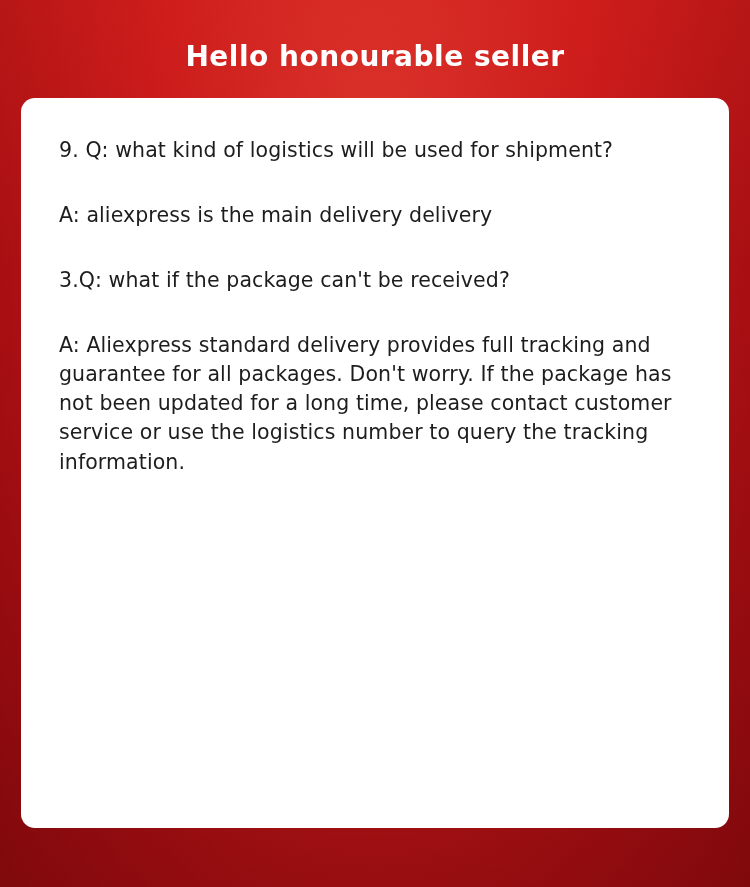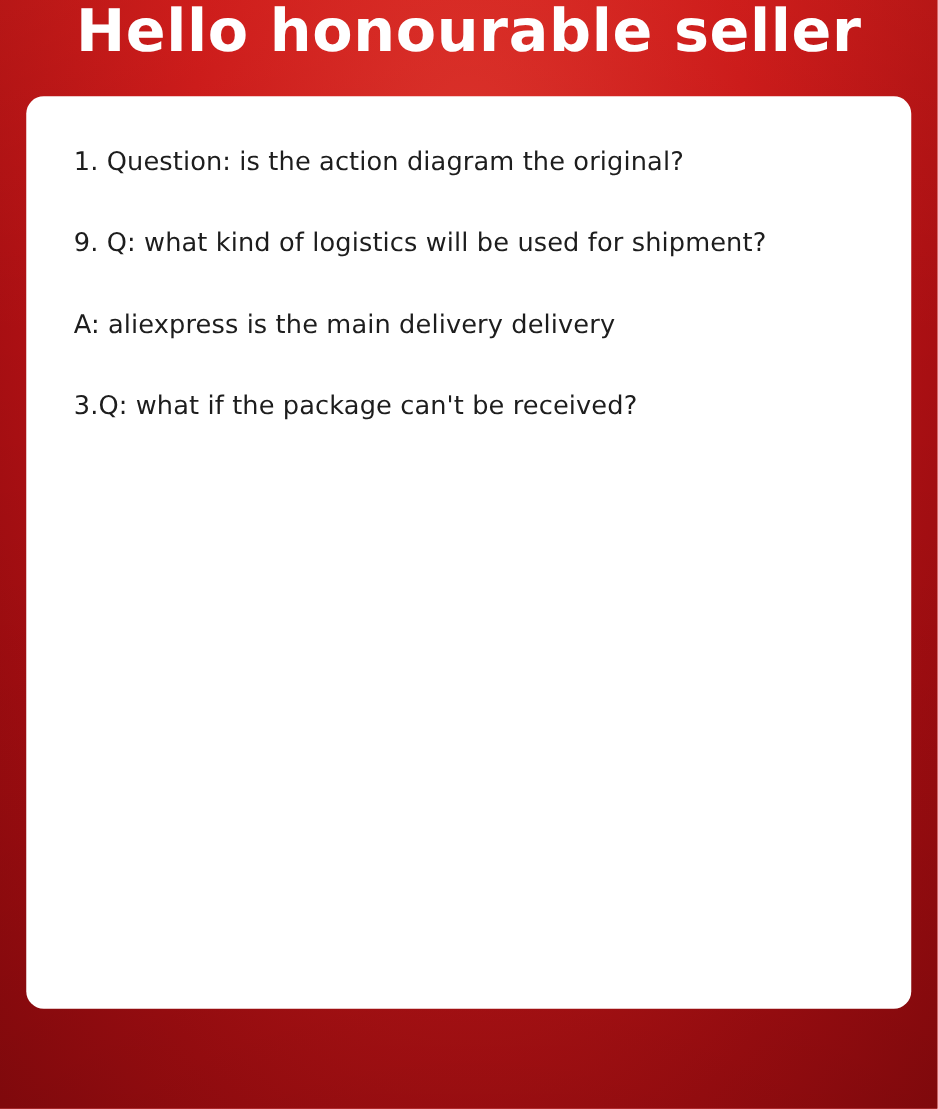--- a/index.html
+++ b/index.html
@@ -27,23 +27,24 @@
   .page::before {
     content: "";
     position: absolute;
     inset: 0;
     background: linear-gradient(to bottom, rgba(255,60,40,0.18) 0%, rgba(0,0,0,0) 30%, rgba(0,0,0,0.10) 100%);
     pointer-events: none;
   }
   .title {
     position: relative;
     z-index: 2;
+    margin-top: 42px;
     color: #ffffff;
     font-family: "DejaVu Sans", sans-serif;
-    font-size: 47px;
+    font-size: 28px;
     font-weight: bold;
     letter-spacing: 0.5px;
     text-align: center;
     line-height: 1.1;
   }
   .card {
     position: relative;
     z-index: 2;
     margin-top: 25px;
     width: 708px;
@@ -68,19 +69,19 @@
   }
 </style>
 </head>
 <body>
 
 <div class="page">
 
   <div class="title">Hello honourable seller</div>
 
   <div class="card">
-    <p class="qa-block">1. Question: is the action diagram the original?</p>
     <p class="qa-block">9. Q: what kind of logistics will be used for shipment?</p>
     <p class="qa-block">A: aliexpress is the main delivery delivery</p>
     <p class="qa-block">3.Q: what if the package can't be received?</p>
+    <p class="qa-block last">A: Aliexpress standard delivery provides full tracking and guarantee for all packages. Don't worry. If the package has not been updated for a long time, please contact customer service or use the logistics number to query the tracking information.</p>
   </div>
 
 </div>
 
 </body></html>

